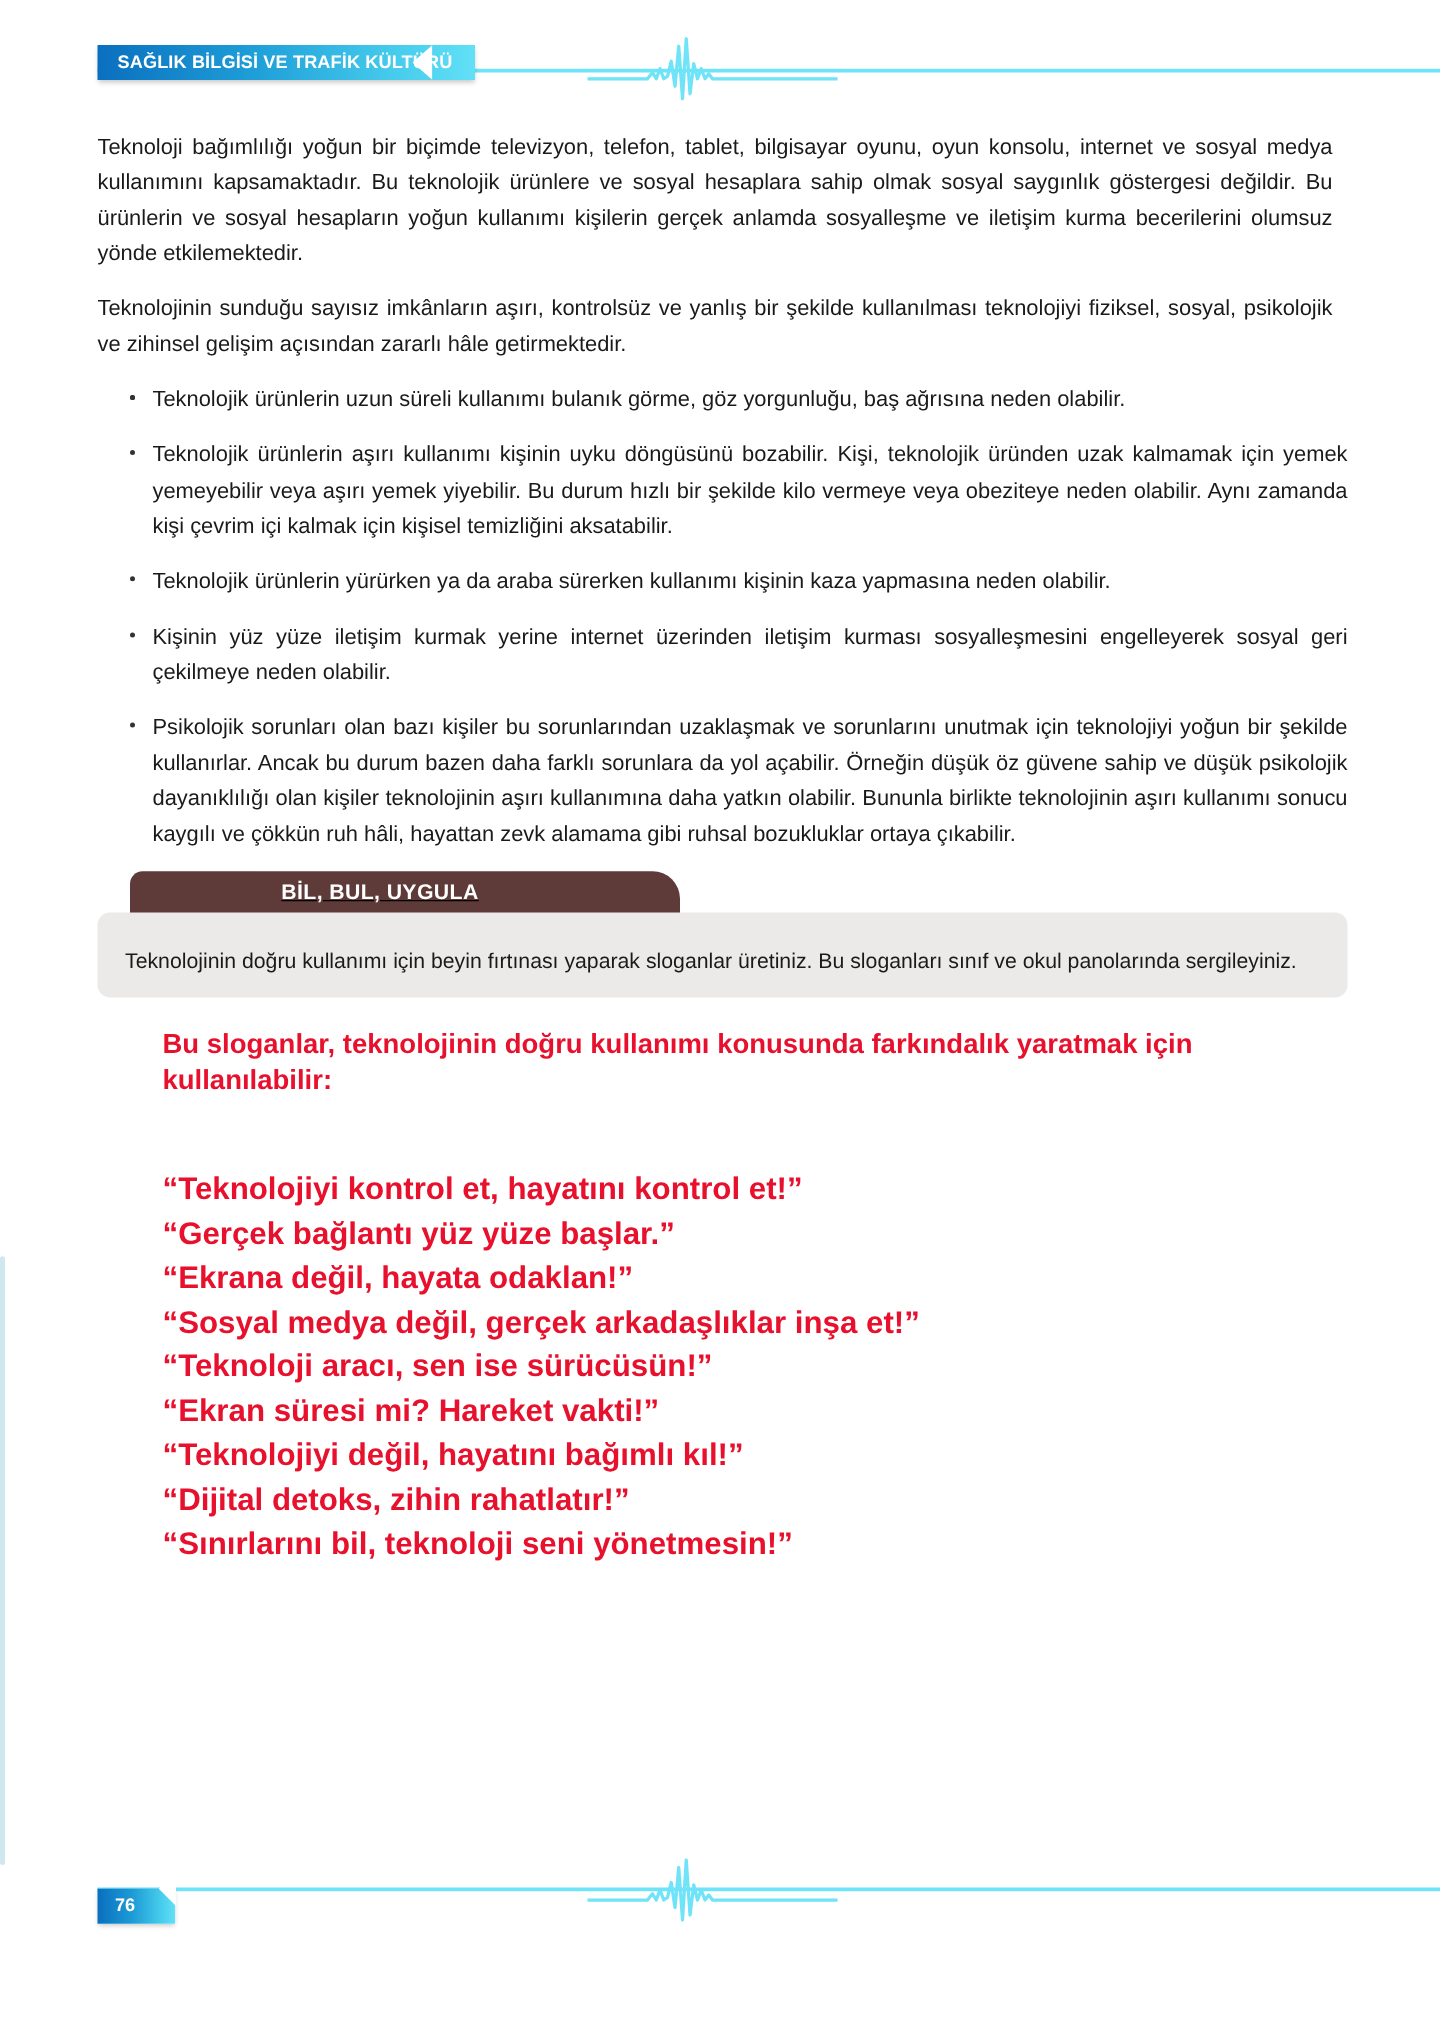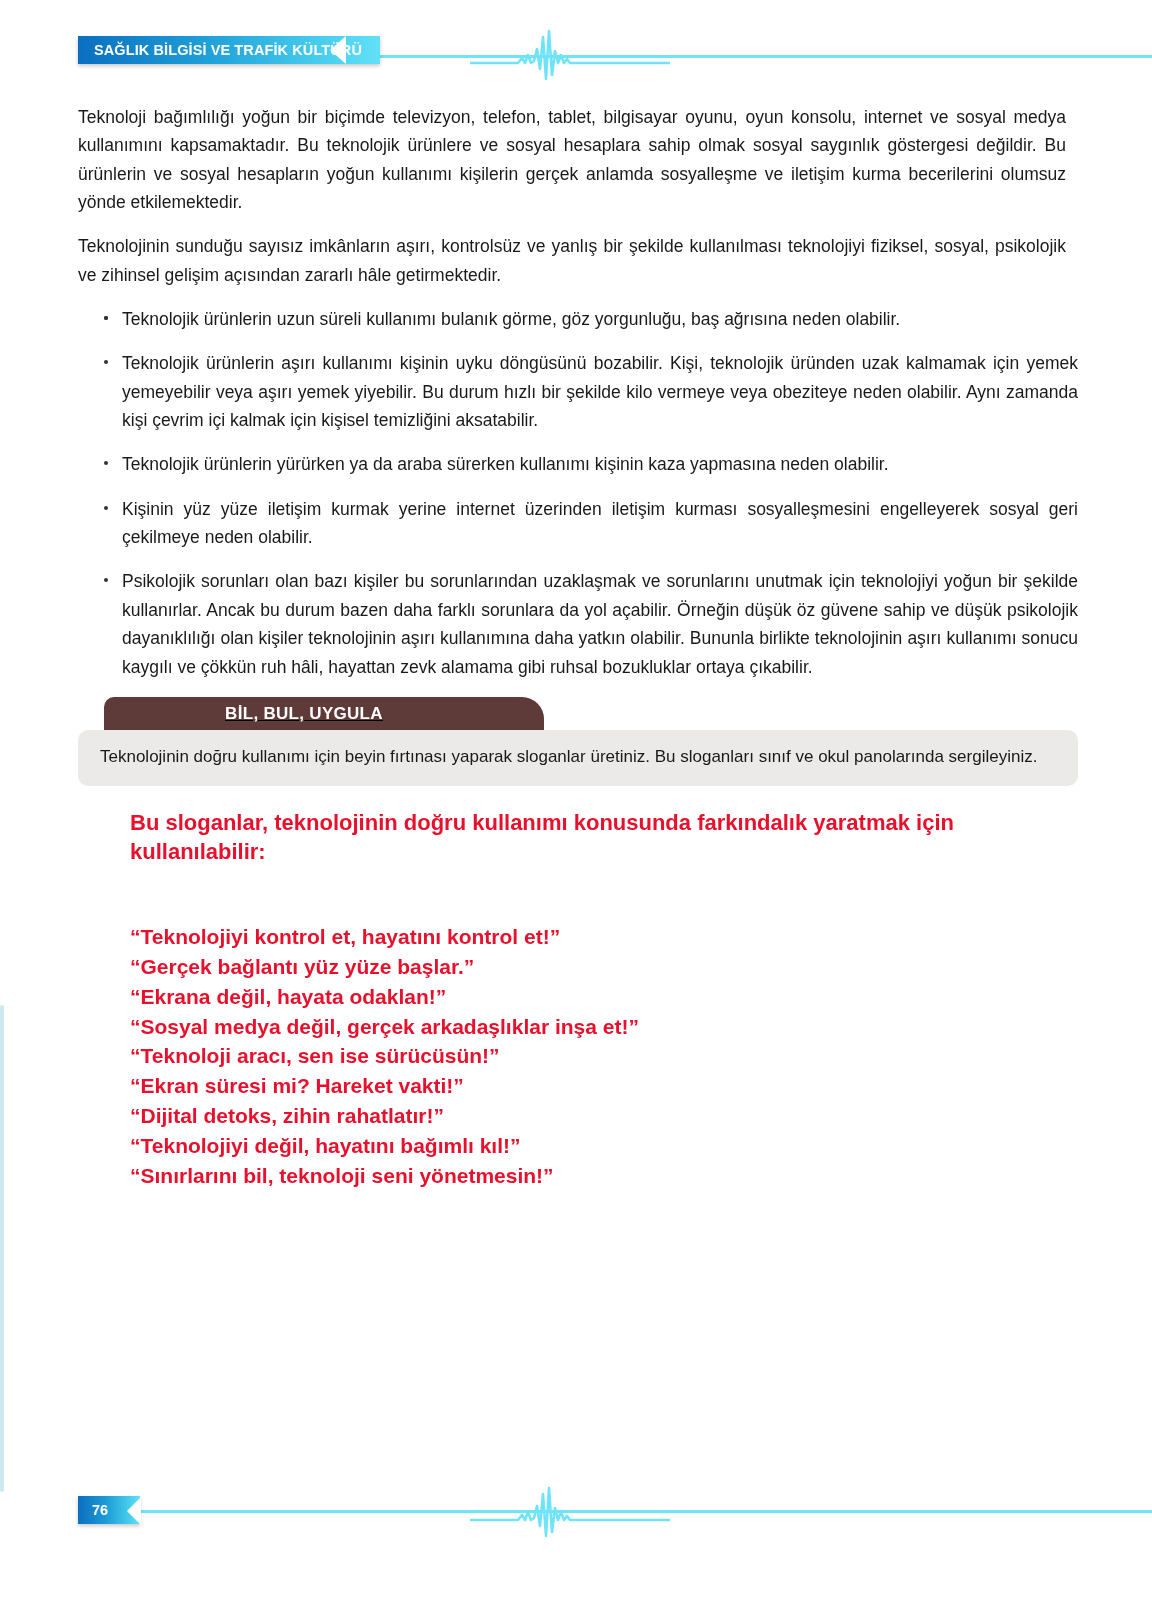--- a/index.html
+++ b/index.html
@@ -125,21 +125,21 @@
     font-size: 17px;
     font-weight: bold;
     letter-spacing: 0.3px;
   }
   .activity-body {
     position: relative;
     top: -1px;
     width: 1000px;
     background: #eceae8;
     border-radius: 10px;
-    padding: 13px 22px 16px 22px;
+    padding: 25px 22px 16px 22px;
     font-size: 17px;
     line-height: 1.6;
     color: #1a1a1a;
     text-align: justify;
   }
 
   
   .answer {
     position: relative;
     margin-top: 22px;
@@ -163,21 +163,21 @@
     background: #cfe8ef;
     border-radius: 2px;
   }
   .slogans {
     margin: 56px 0 0 0;
     padding: 0;
     list-style: none;
   }
   .slogans li {
     color: #e8112d;
-    font-size: 21px;
+    font-size: 25px;
     font-weight: bold;
     line-height: 1.42;
     white-space: nowrap;
   }
 
   
   .page-footer {
     position: absolute;
     left: 0;
     top: 1496px;
@@ -188,21 +188,21 @@
     position: absolute;
     left: 78px;
     top: 14px;
     width: 1074px;
     height: 3px;
     background: #6fe3f7;
   }
   .footer-tag {
     position: absolute;
     left: 78px;
-    top: 0;
+    top: 15px;
     height: 28px;
     min-width: 62px;
     padding: 0 18px 0 14px;
     display: flex;
     align-items: center;
     background: linear-gradient(90deg, #0a6fbf 0%, #1d9bd6 45%, #46ccec 82%, #62e0f7 100%);
     color: #ffffff;
     font-size: 14.5px;
     font-weight: bold;
     box-shadow: 0 2px 4px rgba(0,0,0,0.22);
@@ -280,22 +280,22 @@
 
   <div class="answer">
     <p class="answer-heading">Bu sloganlar, teknolojinin doğru kullanımı konusunda farkındalık yaratmak için kullanılabilir:</p>
     <ul class="slogans">
       <li>“Teknolojiyi kontrol et, hayatını kontrol et!”</li>
       <li>“Gerçek bağlantı yüz yüze başlar.”</li>
       <li>“Ekrana değil, hayata odaklan!”</li>
       <li>“Sosyal medya değil, gerçek arkadaşlıklar inşa et!”</li>
       <li>“Teknoloji aracı, sen ise sürücüsün!”</li>
       <li>“Ekran süresi mi? Hareket vakti!”</li>
+      <li>“Teknolojiyi değil, hayatını bağımlı kıl!”</li>
       <li>“Dijital detoks, zihin rahatlatır!”</li>
-      <li>“Teknolojiyi değil, hayatını bağımlı kıl!”</li>
       <li>“Sınırlarını bil, teknoloji seni yönetmesin!”</li>
     </ul>
   </div>
 
 </div>
 
 <div class="answer-rail"></div>
 
 <div class="page-footer">
   <div class="footer-rule"></div>

